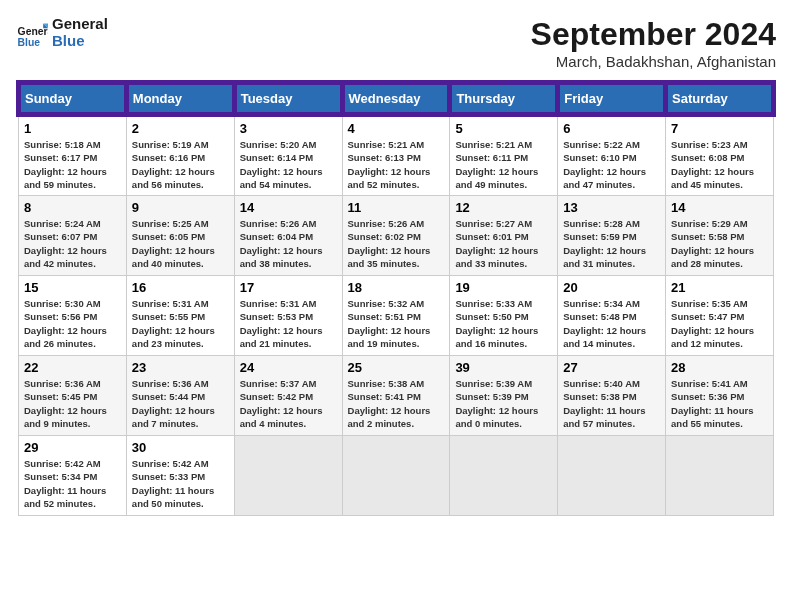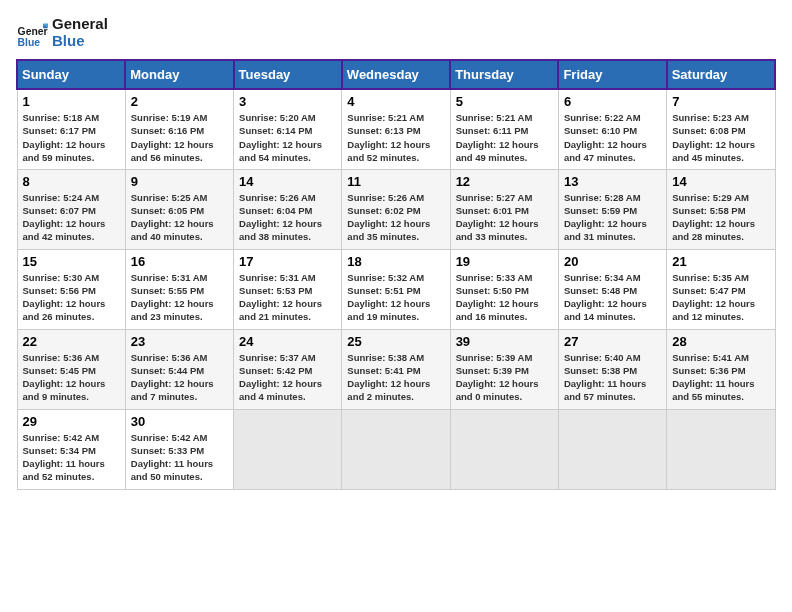--- a/index.html
+++ b/index.html
@@ -42,21 +42,21 @@
       border-collapse: collapse;
       font-size: 11px;
     }
     thead tr th {
       background-color: #2a6db5;
       color: #fff;
       padding: 6px 4px;
       text-align: left;
       font-size: 13px;
       font-weight: bold;
-      border: 2px solid #4c1d95;
+      border: 5px solid #4c1d95;
     }
     tbody tr td {
       border: 1px solid #ccc;
       vertical-align: top;
       padding: 4px 5px;
       width: calc(100% / 7);
       height: 80px;
       background: #fff;
     }
     tbody tr:nth-child(even) td {
@@ -87,20 +87,24 @@
       <text x="2" y="22" font-size="13" font-weight="bold" fill="#1a1a1a">General</text>
       <text x="2" y="36" font-size="13" font-weight="bold" fill="#2a6db5">Blue</text>
       <polygon points="34,8 40,14 34,14" fill="#2a6db5"></polygon>
       <polygon points="34,8 40,8 40,14" fill="#4a9fd5"></polygon>
     </svg>
     <div style="display:flex;flex-direction:column;line-height:1.1;">
       <span style="font-size:15px;font-weight:bold;color:#1a1a1a;">General</span>
       <span style="font-size:15px;font-weight:bold;color:#2a6db5;">Blue</span>
     </div>
   </div>
+  <div class="title-block">
+    <div class="month-title">September 2024</div>
+    <div class="subtitle">March, Badakhshan, Afghanistan</div>
+  </div>
 </div>
 
 <table>
   <thead>
     <tr id="header-row">
         <th>Sunday</th>
         <th>Monday</th>
         <th>Tuesday</th>
         <th>Wednesday</th>
         <th>Thursday</th>

